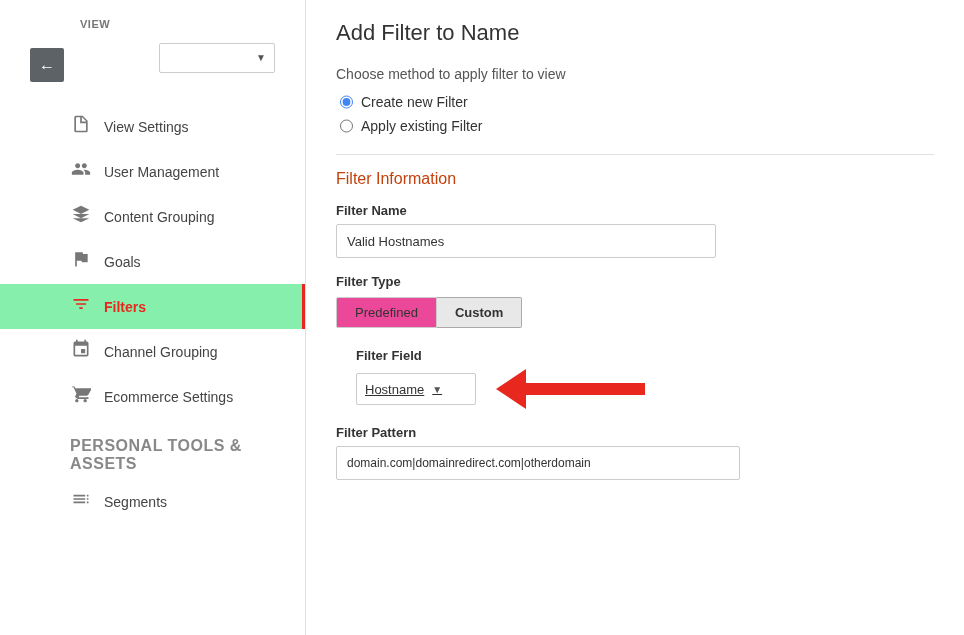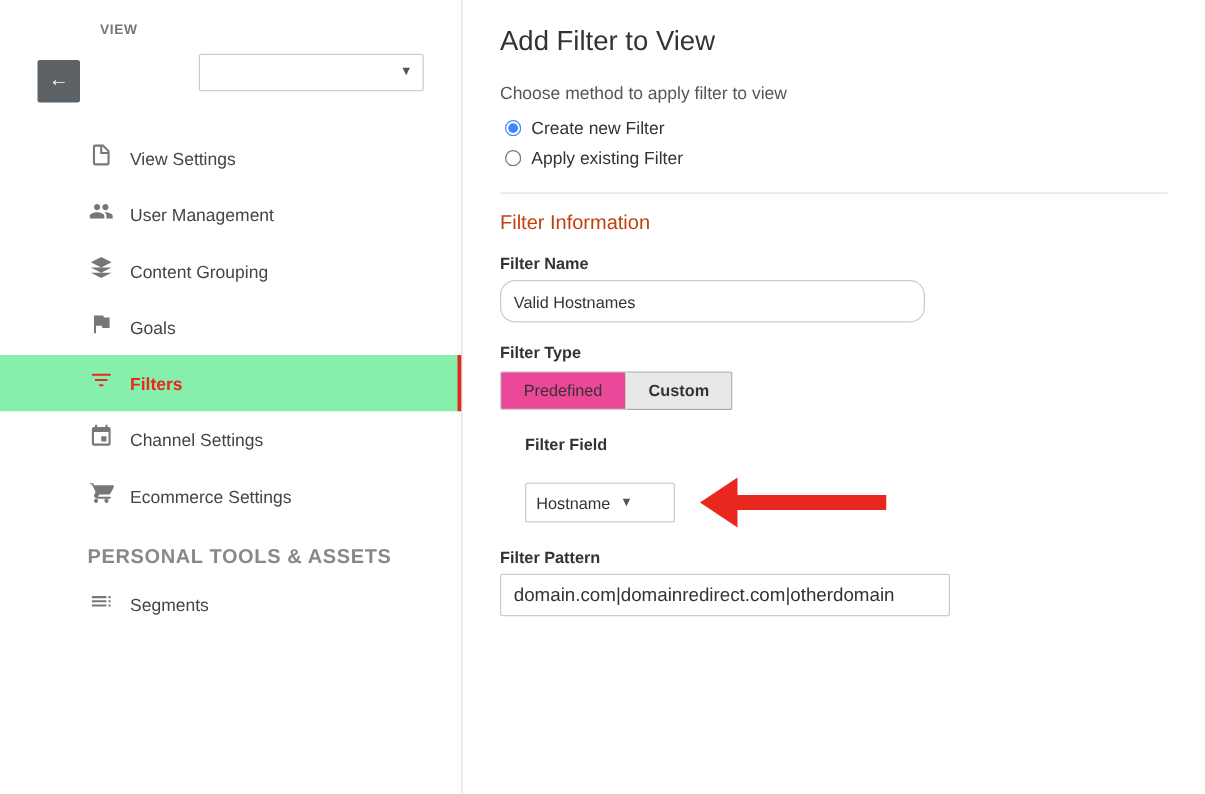--- a/index.html
+++ b/index.html
@@ -8,21 +8,21 @@
       font-size: 13px;
       color: #333;
       background: #fff;
       display: flex;
       width: 964px;
       min-height: 635px;
     }
 
     
     .sidebar {
-      width: 370px;
+      width: 306px;
       min-height: 635px;
       background: #fff;
       border-right: 1px solid #e0e0e0;
       flex-shrink: 0;
       padding-top: 10px;
     }
     .view-label {
       font-size: 11px;
       color: #777;
       font-weight: bold;
@@ -125,21 +125,20 @@
 
     .radio-group {
       display: flex;
       flex-direction: column;
       gap: 8px;
       margin-left: 4px;
     }
 
     .radio-option {
       display: flex;
-      align-items: center;
       gap: 8px;
       font-size: 14px;
       cursor: pointer;
     }
 
     .radio-option input[type="radio"] {
       cursor: pointer;
       accent-color: #4285f4;
     }
 
@@ -157,24 +156,24 @@
     }
 
     .field-label {
       font-size: 13px;
       font-weight: bold;
       color: #333;
       margin-bottom: 6px;
     }
 
     .text-input {
-      width: 340px;
+      width: 380px;
       height: 34px;
       border: 1px solid #ccc;
-      border-radius: 12px;
+      border-radius: 2px;
       padding: 0 10px;
       font-size: 13px;
       color: #333;
       outline: none;
       margin-bottom: 16px;
     }
 
     .filter-type-label {
       font-size: 13px;
       font-weight: bold;
@@ -227,40 +226,41 @@
 
     .filter-field-section {
       margin-left: 20px;
       margin-bottom: 16px;
     }
 
     .filter-field-label {
       font-size: 13px;
       font-weight: bold;
       color: #333;
-      margin-bottom: 19px;
+      margin-bottom: 6px;
     }
 
     .field-dropdown-row {
       display: flex;
       align-items: center;
       gap: 20px;
     }
 
     .field-dropdown {
       display: flex;
       align-items: center;
       border: 1px solid #ccc;
       border-radius: 2px;
       height: 32px;
       padding: 0 8px;
       font-size: 13px;
       cursor: pointer;
       background: #fff;
       min-width: 120px;
+      text-decoration: underline;
     }
     .field-dropdown-text {
       margin-right: 8px;
     }
     .field-dropdown-arrow {
       font-size: 10px;
       color: #555;
     }
 
     
@@ -284,26 +284,26 @@
     }
 
     .filter-pattern-label {
       font-size: 13px;
       font-weight: bold;
       color: #333;
       margin-bottom: 6px;
     }
 
     .pattern-input {
-      width: 360px;
+      width: 404px;
       height: 34px;
       border: 1px solid #ccc;
       border-radius: 2px;
       padding: 0 10px;
-      font-size: 15px;
+      font-size: 12px;
       color: #333;
       outline: none;
     }
 
     
     .icon-svg {
       width: 20px;
       height: 20px;
       fill: #777;
     }
@@ -369,21 +369,21 @@
     </span>
     <span style="color:#e8281e;">Filters</span>
   </div>
 
   <div class="nav-item">
     <span class="nav-icon">
       <svg class="icon-svg" viewBox="0 0 24 24" xmlns="http://www.w3.org/2000/svg">
         <path d="M17 12h-5v5h5v-5zM16 1v2H8V1H6v2H5c-1.11 0-1.99.9-1.99 2L3 19c0 1.1.89 2 2 2h14c1.1 0 2-.9 2-2V5c0-1.1-.9-2-2-2h-1V1h-2zm3 18H5V8h14v11z"></path>
       </svg>
     </span>
-    <span>Channel Settings</span>
+    <span>Channel Grouping</span>
   </div>
 
   <div class="nav-item">
     <span class="nav-icon">
       <svg class="icon-svg" viewBox="0 0 24 24" xmlns="http://www.w3.org/2000/svg">
         <path d="M7 18c-1.1 0-1.99.9-1.99 2S5.9 22 7 22s2-.9 2-2-.9-2-2-2zM1 2v2h2l3.6 7.59-1.35 2.45c-.16.28-.25.61-.25.96C5 16.1 6.9 18 9 18h12v-2H9.42c-.14 0-.25-.11-.25-.25l.03-.12.9-1.63H19c.75 0 1.41-.41 1.75-1.03l3.58-6.49A1 1 0 0 0 23.45 5H5.21l-.94-2H1zm16 16c-1.1 0-1.99.9-1.99 2s.89 2 1.99 2 2-.9 2-2-.9-2-2-2z"></path>
       </svg>
     </span>
     <span>Ecommerce Settings</span>
   </div>
@@ -394,21 +394,21 @@
     <span class="nav-icon">
       <svg class="icon-svg" viewBox="0 0 24 24" xmlns="http://www.w3.org/2000/svg">
         <path d="M3 9h14V7H3v2zm0 4h14v-2H3v2zm0 4h14v-2H3v2zm16 0h2v-2h-2v2zm0-10v2h2V7h-2zm0 6h2v-2h-2v2z"></path>
       </svg>
     </span>
     <span>Segments</span>
   </div>
 </div>
 
 <div class="main-content">
-  <h1 class="page-title">Add Filter to View</h1>
+  <h1 class="page-title">Add Filter to Name</h1>
 
   
   <div class="method-section">
     <div class="method-title">Choose method to apply filter to view</div>
     <div class="radio-group">
       <label class="radio-option">
         <input type="radio" name="filter-method" checked="" style="">
         <span>Create new Filter</span>
       </label>
       <label class="radio-option">

